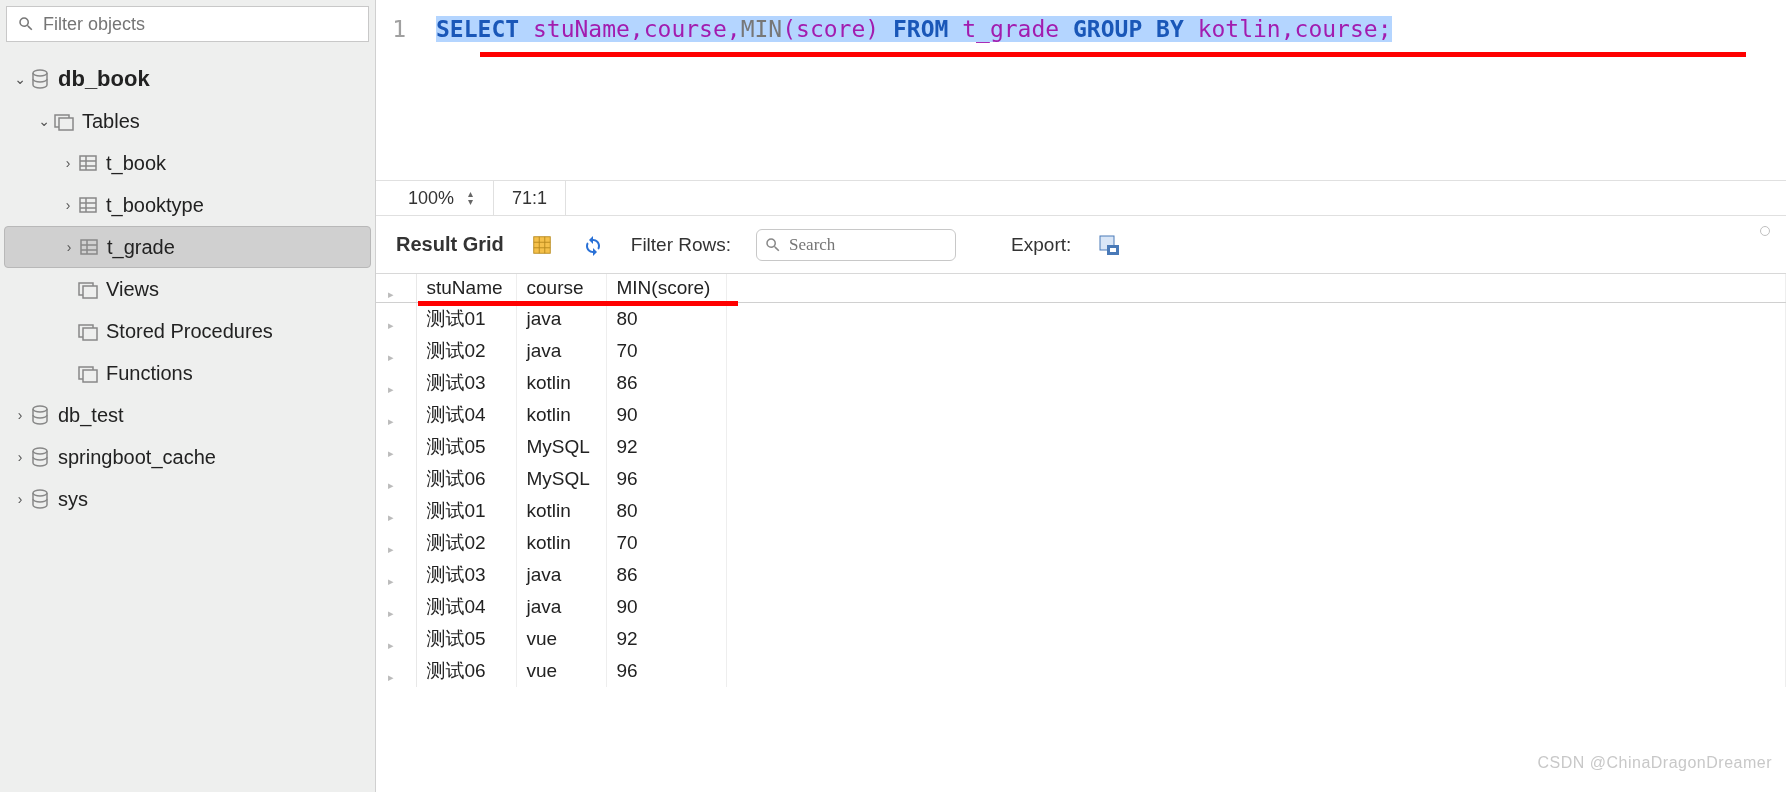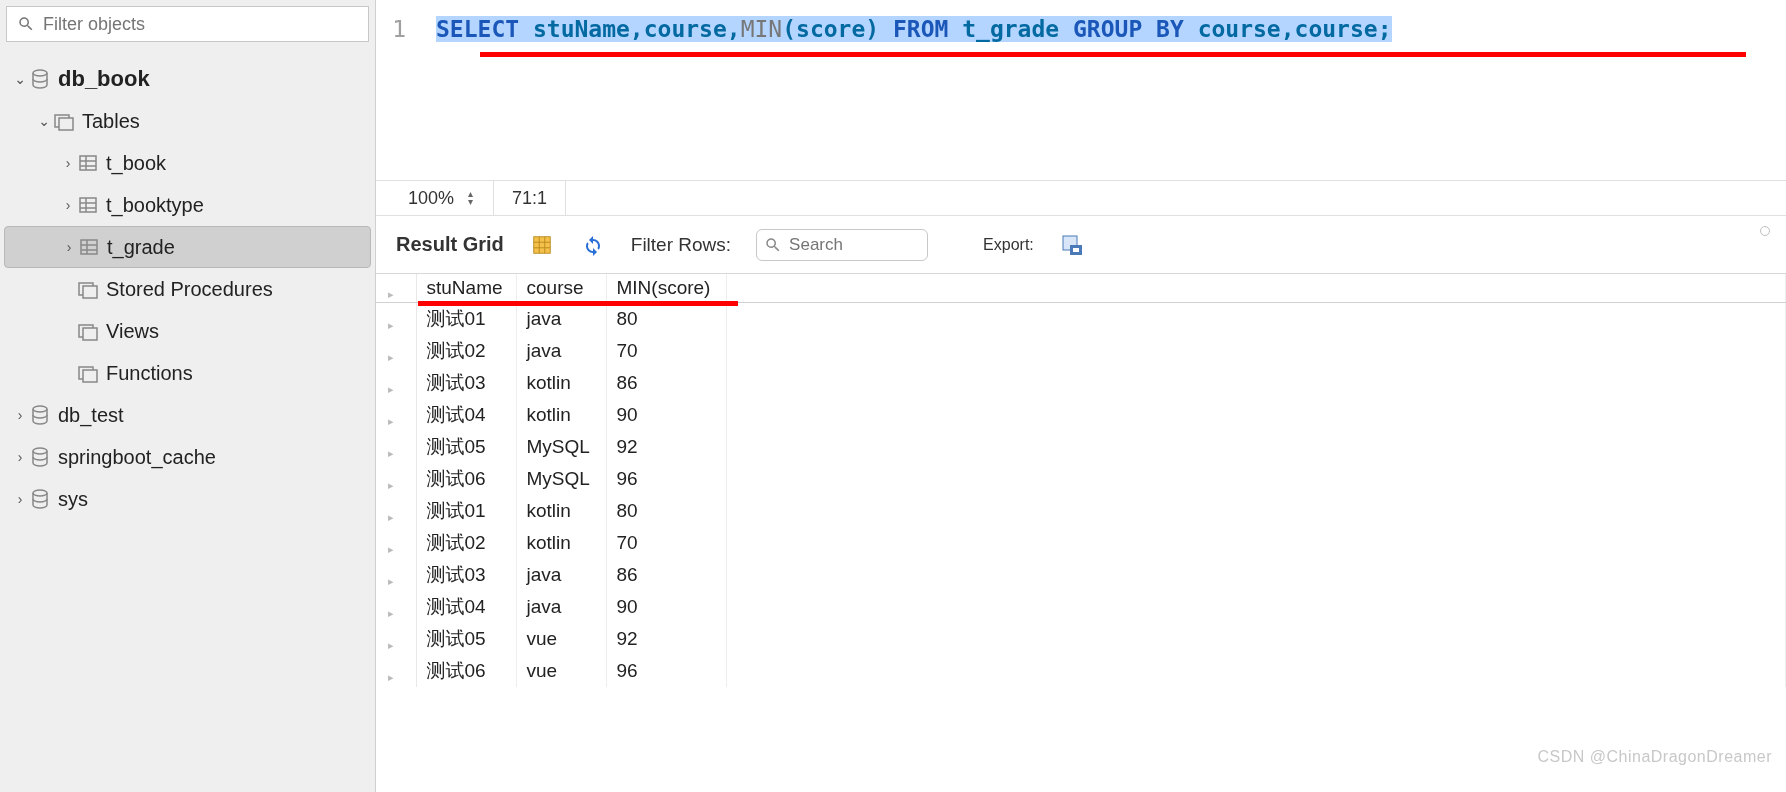--- a/index.html
+++ b/index.html
@@ -101,21 +101,21 @@
   color: #a0a0a0;
   padding-right: 30px;
   user-select: none;
 }
 .code {
   white-space: pre;
 }
 .code .sel { background: #b4d5ff; }
 .kw { color: #1a57b8; font-weight: bold; }
 .fn { color: #777; }
-.txt { color: #0369a1; font-weight: bold; }
+.txt { color: #a21caf; }
 .red-underline {
   position: absolute;
   height: 5px;
   background: #ff0000;
   left: 104px;
   right: 40px;
   top: 52px;
 }
 
 .status-bar {
@@ -154,31 +154,32 @@
   border-bottom: 1px solid #d8d8d8;
   position: relative;
 }
 .result-bar .title {
   font-weight: 700;
   font-size: 20px;
 }
 .result-bar .ico { width: 26px; height: 26px; display: inline-flex; align-items: center; justify-content: center; }
 .result-bar .filter-label { font-size: 19px; }
 .result-bar input.filter-input {
-  width: 172px;
+  width: 200px;
   height: 32px;
   border: 1px solid #c8c8c8;
   border-radius: 6px;
   padding: 0 10px 0 32px;
   font-size: 17px;
   background: #fff;
+  font-family: Liberation Serif, serif;
 }
 .filter-wrap { position: relative; }
 .filter-wrap svg { position: absolute; left: 8px; top: 7px; width: 18px; height: 18px; fill: #888; }
-.result-bar .export-label { font-size: 16px; margin-left: 30px;}
+.result-bar .export-label { font-size: 19px; margin-left: 30px;}
 .close-dot {
   position: absolute;
   right: 16px;
   top: 10px;
   width: 10px; height: 10px;
   border: 1px solid #c0c0c0;
   border-radius: 50%;
 }
 
 
@@ -228,21 +229,21 @@
   background: #ff0000;
   top: 27px;
   left: 42px;
   width: 320px;
   z-index: 2;
 }
 
 .watermark {
   position: absolute;
   right: 14px;
-  bottom: 26px;
+  bottom: 20px;
   color: #c8c8c8;
   font-size: 16px;
   letter-spacing: 0.5px;
 }
 </style>
 </head>
 <body>
 
 <div class="sidebar">
   <div class="search-wrap">
@@ -312,31 +313,31 @@
         <span class="label">t_grade</span>
       </div>
       <div class="tree-item indent-2">
         <span class="arrow"></span>
         <span class="icon">
           <svg viewBox="0 0 24 24" fill="none" stroke="#888" stroke-width="1.5">
             <rect x="3" y="6" width="14" height="12"></rect>
             <rect x="7" y="9" width="14" height="12" fill="#eeefee"></rect>
           </svg>
         </span>
-        <span class="label">Stored Procedures</span>
+        <span class="label">Views</span>
       </div>
       <div class="tree-item indent-2">
         <span class="arrow"></span>
         <span class="icon">
           <svg viewBox="0 0 24 24" fill="none" stroke="#888" stroke-width="1.5">
             <rect x="3" y="6" width="14" height="12"></rect>
             <rect x="7" y="9" width="14" height="12" fill="#eeefee"></rect>
           </svg>
         </span>
-        <span class="label">Views</span>
+        <span class="label">Stored Procedures</span>
       </div>
       <div class="tree-item indent-2">
         <span class="arrow"></span>
         <span class="icon">
           <svg viewBox="0 0 24 24" fill="none" stroke="#888" stroke-width="1.5">
             <rect x="3" y="6" width="14" height="12"></rect>
             <rect x="7" y="9" width="14" height="12" fill="#eeefee"></rect>
           </svg>
         </span>
         <span class="label">Functions</span>
@@ -375,21 +376,21 @@
         <span class="label">sys</span>
       </div>
     </div>
 </div>
 
 <div class="main">
 
   <div class="editor">
     <div class="editor-line">
       <span class="line-num">1</span>
-      <span class="code" id="sql-code"><span class="sel"><span class="kw">SELECT</span><span class="txt"> stuName,course,</span><span class="fn">MIN</span><span class="txt">(score) </span><span class="kw">FROM</span><span class="txt"> t_grade </span><span class="kw">GROUP BY</span><span class="txt"> course,course;</span></span></span>
+      <span class="code" id="sql-code"><span class="sel"><span class="kw">SELECT</span><span class="txt"> stuName,course,</span><span class="fn">MIN</span><span class="txt">(score) </span><span class="kw">FROM</span><span class="txt"> t_grade </span><span class="kw">GROUP BY</span><span class="txt"> kotlin,course;</span></span></span>
     </div>
     <div class="red-underline"></div>
   </div>
 
   <div class="status-bar">
     <span class="zoom">100%</span>
     <span class="stepper">
         <span>▴</span>
         <span>▾</span>
       </span>

